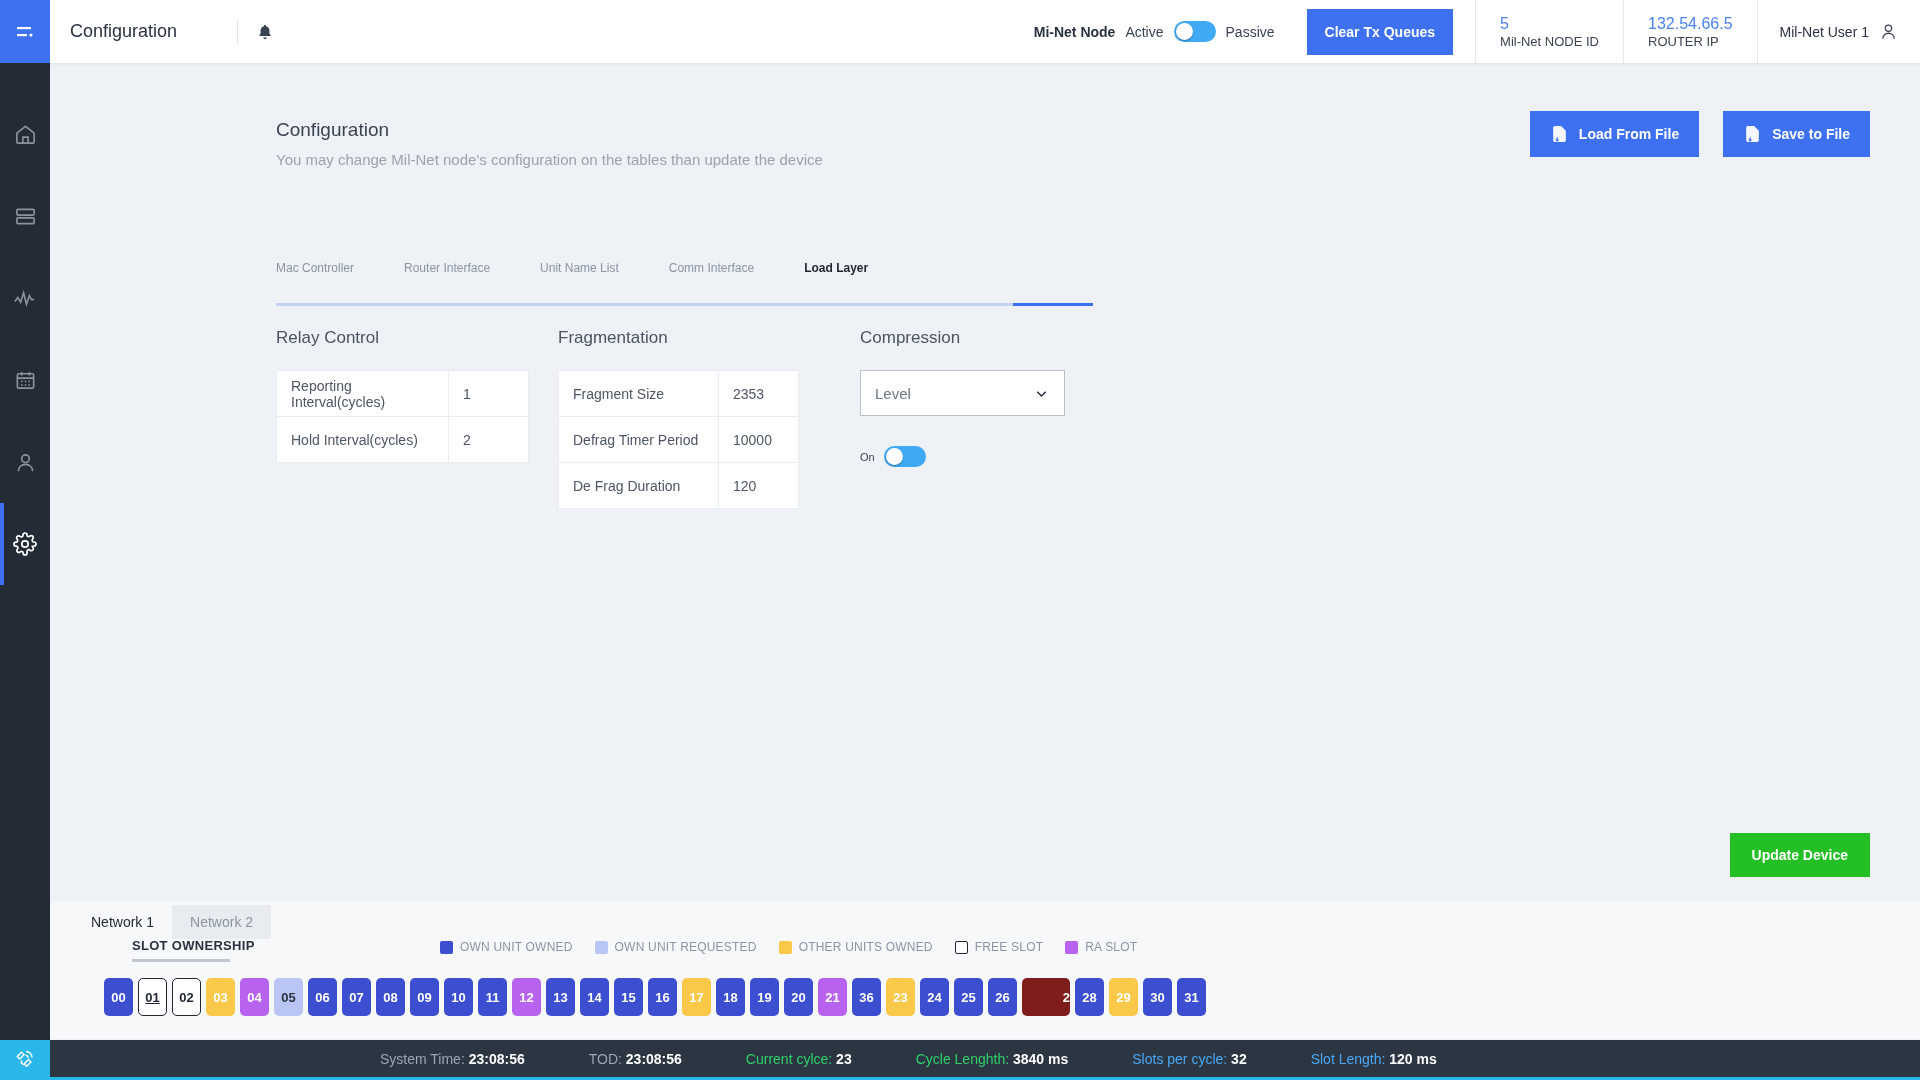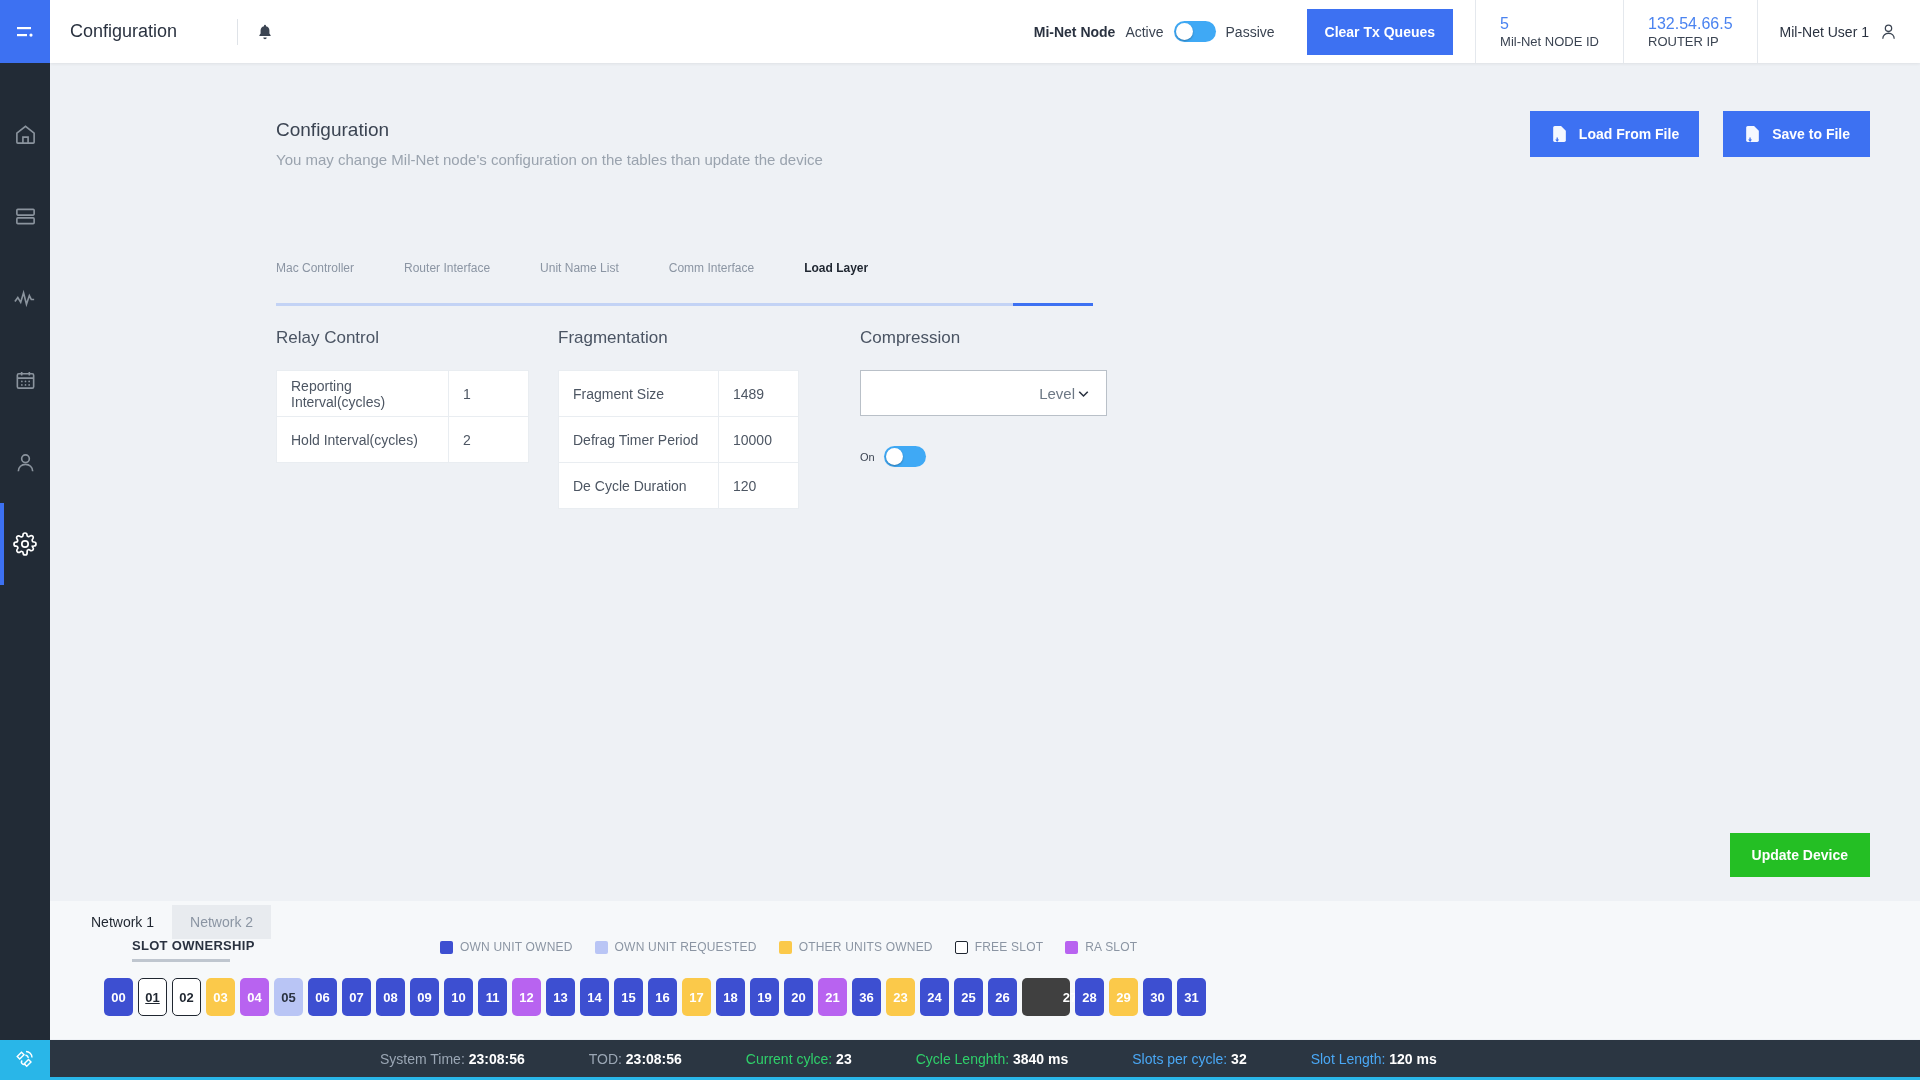--- a/index.html
+++ b/index.html
@@ -104,22 +104,22 @@
   .section-title { font-size: 17px; color: #4a5463; margin-bottom: 22px; }
   .kvtable { border: 1px solid #e3e7ec; background: #fff; border-collapse: collapse; }
   .kvtable td {
     border: 1px solid #e9edf1; font-size: 14px; color: #4d5663;
     padding: 0 14px; height: 46px; vertical-align: middle;
   }
   .kvtable td.k { width: 172px; }
   .kvtable td.v { width: 80px; }
 
   .select-box {
-    width: 247px; height: 46px; border: 1px solid #b9c0c8; background: #fff;
-    display: flex; align-items: center; justify-content: flex-end;
+    width: 205px; height: 46px; border: 1px solid #b9c0c8; background: #fff;
+    display: flex; align-items: center; justify-content: space-between;
     padding: 0 14px; cursor: pointer;
   }
   .select-box span { font-size: 15px; color: #6d7885; }
   .on-row { display: flex; align-items: center; gap: 9px; margin-top: 30px; }
   .on-row .lab { font-size: 11px; color: #3b4452; }
 
   .update-btn {
     position: absolute; right: 50px; bottom: 24px; background: #24bf24; color: #fff;
     border: none; height: 44px; padding: 0 22px; font-size: 14px; font-weight: bold;
     cursor: pointer; font-family: "Liberation Sans", sans-serif;
@@ -309,28 +309,28 @@
       </tbody>
         </table>
     </div>
 
     <div class="section" style="left:508px">
       <div class="section-title">Fragmentation</div>
       <table class="kvtable">
         <tbody>
             <tr>
           <td class="k" style="width:160px">Fragment Size</td>
-          <td class="v">1489</td>
+          <td class="v">2353</td>
         </tr>
         <tr>
           <td class="k" style="width:160px">Defrag Timer Period</td>
           <td class="v">10000</td>
         </tr>
         <tr>
-          <td class="k" style="width:160px">De Cycle Duration</td>
+          <td class="k" style="width:160px">De Frag Duration</td>
           <td class="v">120</td>
         </tr>
       </tbody>
         </table>
     </div>
 
     <div class="section" style="left:810px">
       <div class="section-title">Compression</div>
       <div class="select-box">
         <span>Level</span>
@@ -404,21 +404,21 @@
       <div class="slot" style="background: rgb(251, 201, 74); color: rgb(255, 255, 255);">17</div>
       <div class="slot" style="background: rgb(61, 79, 209); color: rgb(255, 255, 255);">18</div>
       <div class="slot" style="background: rgb(61, 79, 209); color: rgb(255, 255, 255);">19</div>
       <div class="slot" style="background: rgb(61, 79, 209); color: rgb(255, 255, 255);">20</div>
       <div class="slot" style="background: rgb(184, 99, 240); color: rgb(255, 255, 255);">21</div>
       <div class="slot" style="background: rgb(61, 79, 209); color: rgb(255, 255, 255);">36</div>
       <div class="slot" style="background: rgb(251, 201, 74); color: rgb(255, 255, 255);">23</div>
       <div class="slot" style="background: rgb(61, 79, 209); color: rgb(255, 255, 255);">24</div>
       <div class="slot" style="background: rgb(61, 79, 209); color: rgb(255, 255, 255);">25</div>
       <div class="slot" style="background: rgb(61, 79, 209); color: rgb(255, 255, 255);">26</div>
-      <div class="slot" style="background: #404040; color: rgb(255, 255, 255); padding-left: 48px;">27</div>
+      <div class="slot" style="background: #7f1d1d; color: rgb(255, 255, 255); padding-left: 48px;">27</div>
       <div class="slot" style="background: rgb(61, 79, 209); color: rgb(255, 255, 255);">28</div>
       <div class="slot" style="background: rgb(251, 201, 74); color: rgb(255, 255, 255);">29</div>
       <div class="slot" style="background: rgb(61, 79, 209); color: rgb(255, 255, 255);">30</div>
       <div class="slot" style="background: rgb(61, 79, 209); color: rgb(255, 255, 255);">31</div>
     </div>
 
   <div class="statusbar">
     <div style="width:330px"></div>
     <div class="st-item"><span style="color: rgb(154, 166, 180);">System Time: </span><b>23:08:56</b></div>
     <div class="st-item"><span style="color: rgb(154, 166, 180);">TOD: </span><b>23:08:56</b></div>

